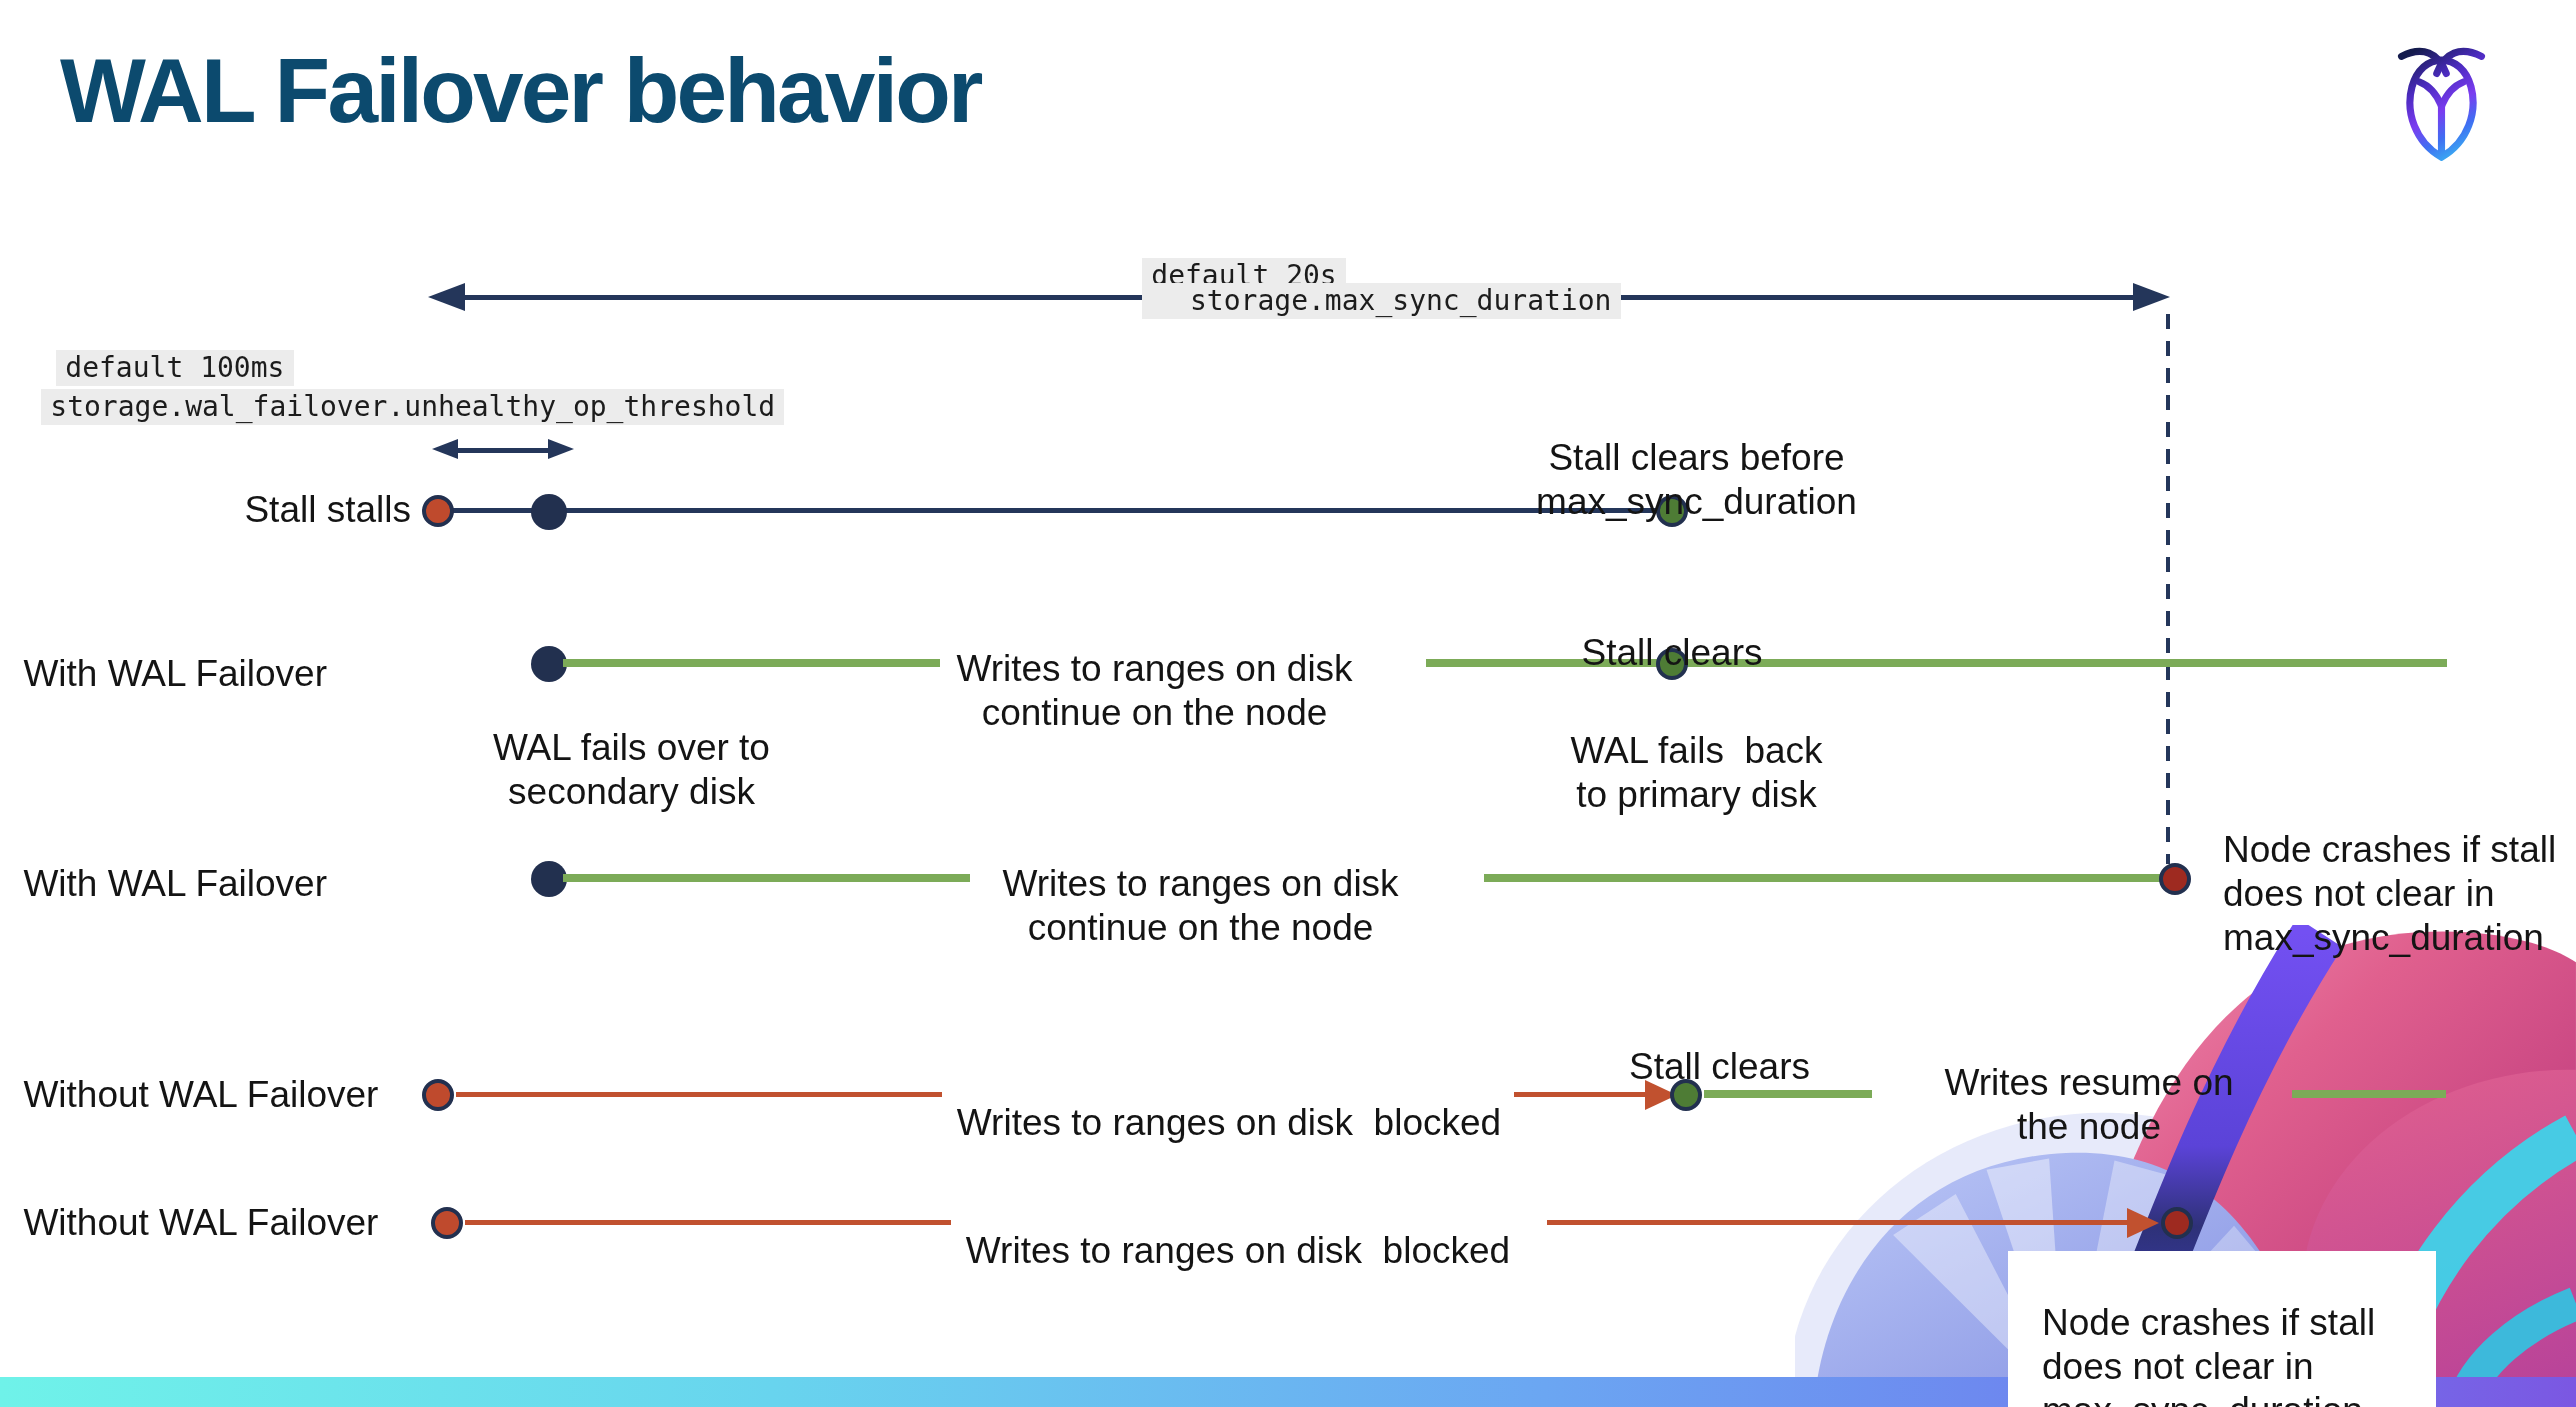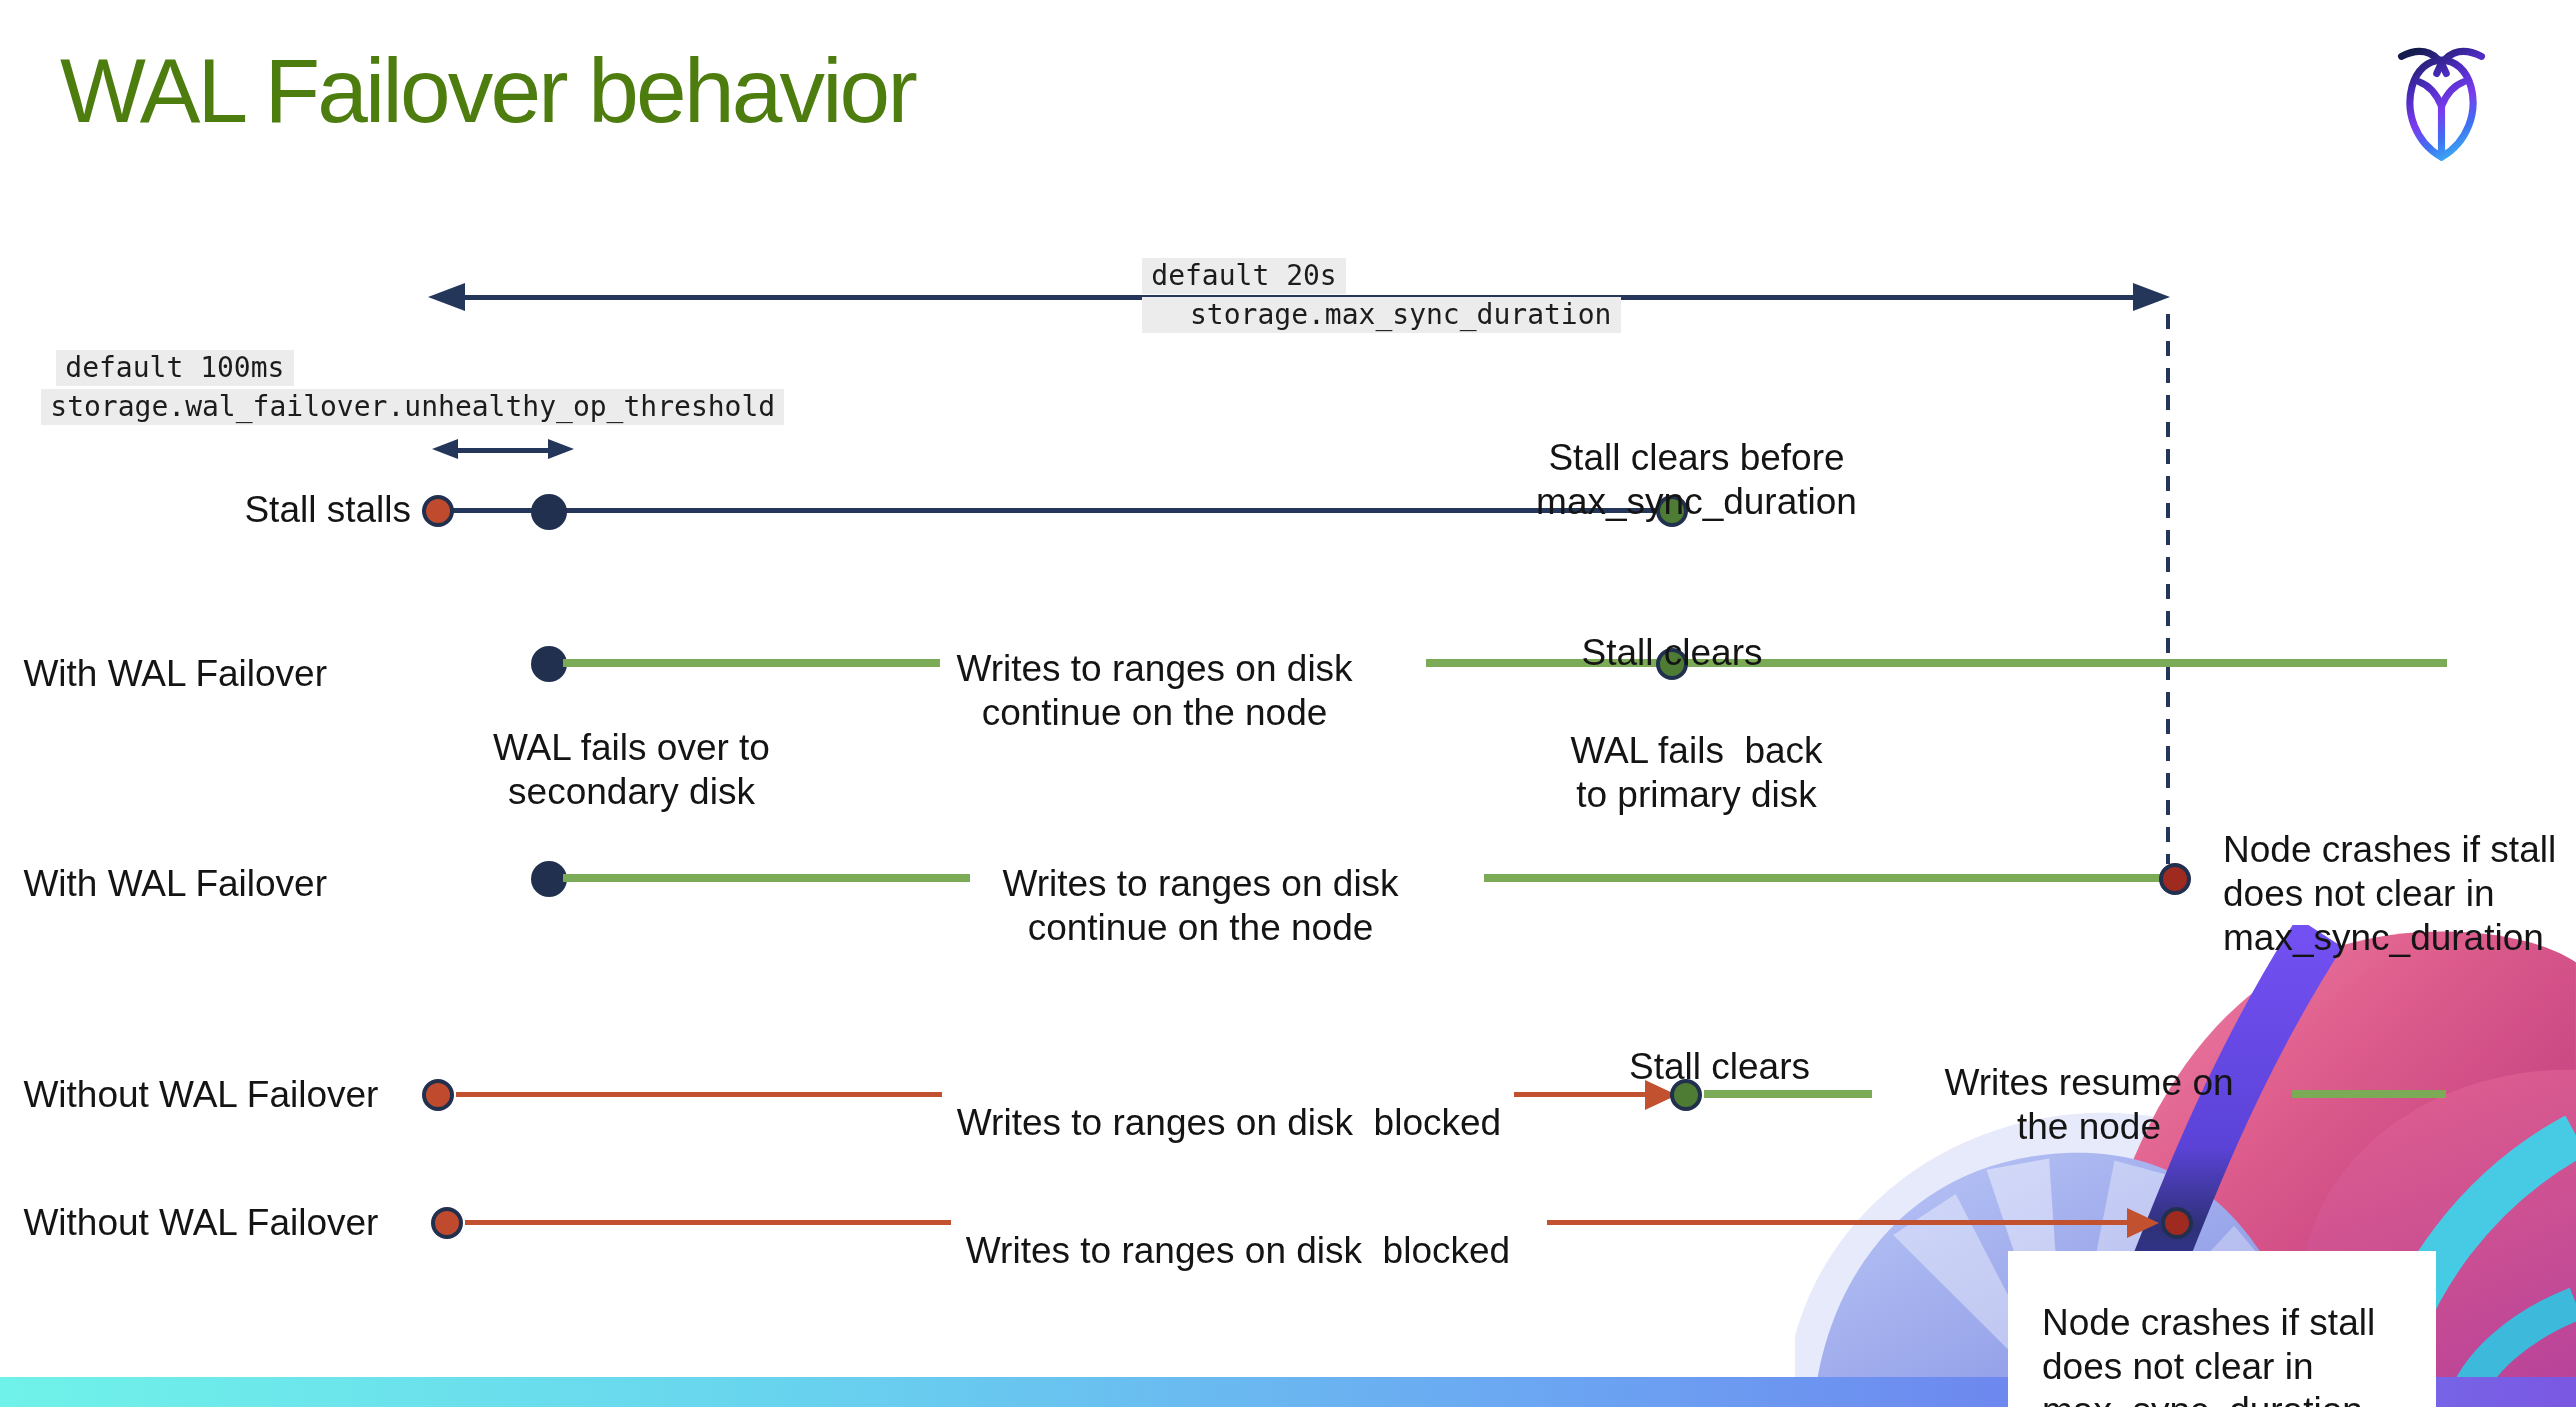--- a/index.html
+++ b/index.html
@@ -2,21 +2,21 @@
 <html style="font-size:15px"><head>
 <meta charset="utf-8">
 <style>
   html,body{margin:0;padding:0;background:#ffffff;}
   .slide{
     position:relative;width:2576px;height:1408px;background:#ffffff;overflow:hidden;
     font-family:"Liberation Sans",sans-serif;color:#141414;
   }
   .abs{position:absolute;}
   .title{
-    left:60px;top:39px;font-size:91px;font-weight:400;letter-spacing:-2.8px;color:#4d7c0f;
+    left:60px;top:39px;font-size:91px;font-weight:700;letter-spacing:-2.8px;color:#0c4a6e;
   }
   .mono{
     font-family:"DejaVu Sans Mono","Liberation Mono",monospace;
     font-size:28px;color:#1c1c1c;background:#ececec;padding:2.8px 9.3px;white-space:pre;line-height:1.1;
   }
   .note{font-size:37px;line-height:44px;text-align:center;color:#141414;margin-top:28px;}
   .note.left{text-align:left;}
   .row-label{font-size:37px;line-height:45px;color:#141414;white-space:pre;}
   .hline{height:4.7px;background:#24365a;}
   .gline{height:8.4px;background:#7cab58;}
@@ -117,21 +117,21 @@
       <path d="M 50 118 L 50 66"></path>
       <path d="M 50 66 C 44 52 35 44 27 41"></path>
       <path d="M 50 66 C 56 52 65 44 73 41"></path>
     </g>
   </svg>
 
   <div class="abs hline" style="left:441px;top:295px;width:1720px;"></div>
   <div class="abs ah big-l" style="left:428px;top:283px;"></div>
   <div class="abs ah big-r" style="left:2133px;top:283px;"></div>
   <div class="abs mono" style="left:1142px;top:258px;">default 20s</div>
-  <div class="abs mono" style="left:1142px;top:297px;padding-left:48px;">storage.max_sync_duration</div>
+  <div class="abs mono" style="left:1142px;top:283px;padding-left:48px;">storage.max_sync_duration</div>
 
   <div class="abs dashed-v" style="left:2166px;top:314px;height:550px;"></div>
 
   <div class="abs mono" style="left:56px;top:350px;">default 100ms</div>
   <div class="abs mono" style="left:41px;top:389px;">storage.wal_failover.unhealthy_op_threshold</div>
   <div class="abs hline" style="left:451px;top:448px;width:97px;"></div>
   <div class="abs ah sm-l" style="left:432px;top:439px;"></div>
   <div class="abs ah sm-r" style="left:548px;top:439px;"></div>
 
   <div class="abs row-label" style="left:168px;top:487px;width:243px;text-align:right;">Stall stalls</div>

